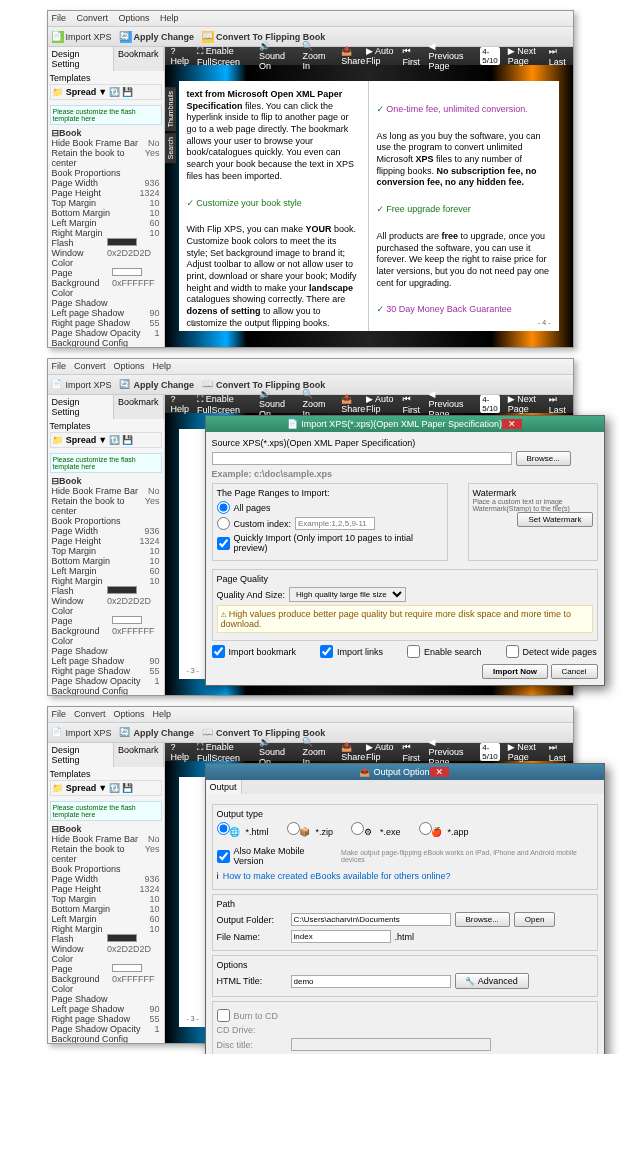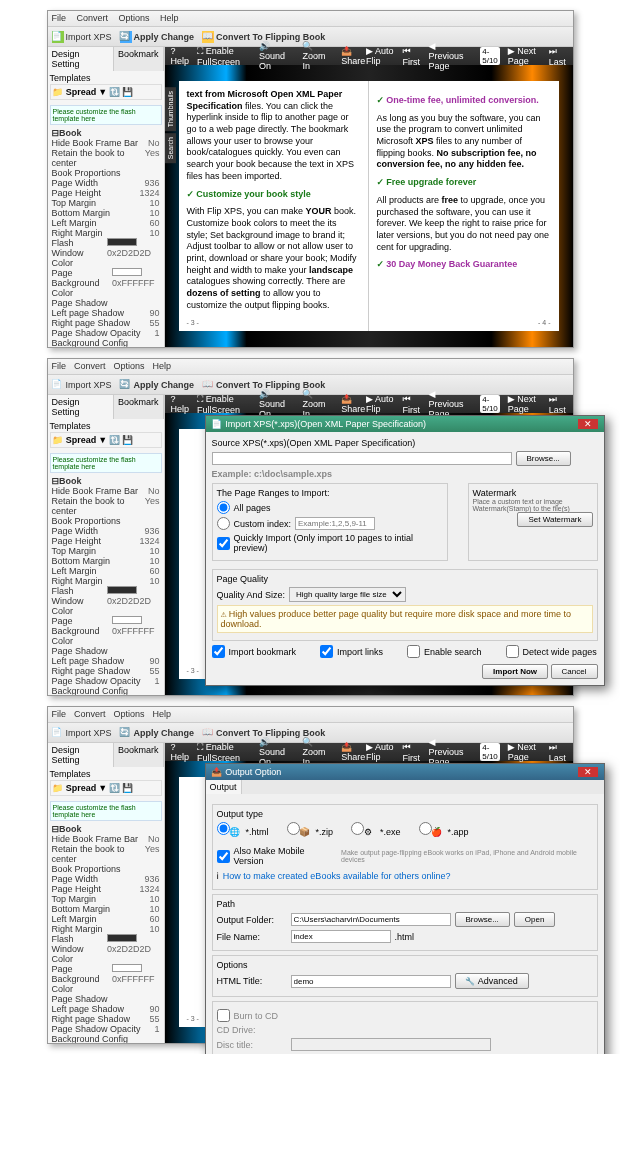--- a/index.html
+++ b/index.html
@@ -23,29 +23,29 @@
 .prow .k{color:#333}
 .prow .v{color:#666}
 .swatch{width:30px;height:8px;border:1px solid #999;display:inline-block}
 .viewer{flex:1;background:linear-gradient(90deg,#000,#0af 15%,#000 20%,#222 50%,#000 80%,#f80 90%,#000);position:relative;display:flex;flex-direction:column}
 .vtop{background:linear-gradient(#3a3a3a,#2a2a2a);height:18px;display:flex;align-items:center;justify-content:space-between;padding:0 6px;font-size:8px;color:#fff}
 .vtop-l,.vtop-r{display:flex;gap:8px;align-items:center}
 .pginput{background:#fff;color:#000;padding:0 2px;border-radius:2px;font-size:8px}
 .book{flex:1;display:flex;justify-content:center;align-items:center;padding:14px;position:relative}
 .page{background:#fff;width:190px;height:250px;padding:8px;font-size:7px;line-height:1.3;position:relative}
 .page.left{border-right:1px solid #ccc}
-.heading{color:#1a7a1a;font-weight:bold;font-size:8px;margin:6px 0}
+.heading{color:#1a7a1a;font-weight:normal;font-size:8px;margin:15px 0}
 .heading.purple{color:#a030a0}
 .check{color:#1a7a1a}
 .pgnum{position:absolute;bottom:4px;font-size:7px;color:#666}
 .pgnum.l{left:8px}.pgnum.r{right:8px}
 .sidetabs{position:absolute;left:0;top:40px;display:flex;flex-direction:column;gap:2px}
 .sidetab{background:#333;color:#fff;font-size:7px;padding:4px 2px;writing-mode:vertical-rl;cursor:pointer;transform:rotate(180deg)}
 .dialog{position:absolute;background:#f0f0f0;border:1px solid #666;box-shadow:4px 4px 10px rgba(0,0,0,.5);z-index:10}
-.dlg-title{background:linear-gradient(#4a8,#386);color:#fff;padding:3px 6px;font-size:9px;display:flex;justify-content:space-between}
+.dlg-title{background:linear-gradient(#4a8,#386);color:#fff;padding:3px 6px;font-size:9px;display:flex;justify-content:center}
 .dlg-title.blue{background:linear-gradient(#48a,#368)}
 .dlg-body{padding:6px;font-size:8px}
 .dlg-close{background:#c33;color:#fff;padding:0 6px;cursor:pointer}
 .fld{display:flex;align-items:center;gap:4px;margin:3px 0}
 .fld input[type=text],.fld select{border:1px solid #aaa;padding:1px 2px;font-size:8px}
 .btn{background:linear-gradient(#fff,#ddd);border:1px solid #888;padding:2px 10px;font-size:8px;cursor:pointer;border-radius:2px}
 .fieldset{border:1px solid #ccc;padding:4px;margin:4px 0}
 .warn{background:#ffe;border:1px solid #eda;padding:3px;font-size:7px;color:#850;margin:3px 0}
 .outicon{width:16px;height:16px;display:inline-block;border-radius:2px}
 .link{color:#06c;cursor:pointer}

